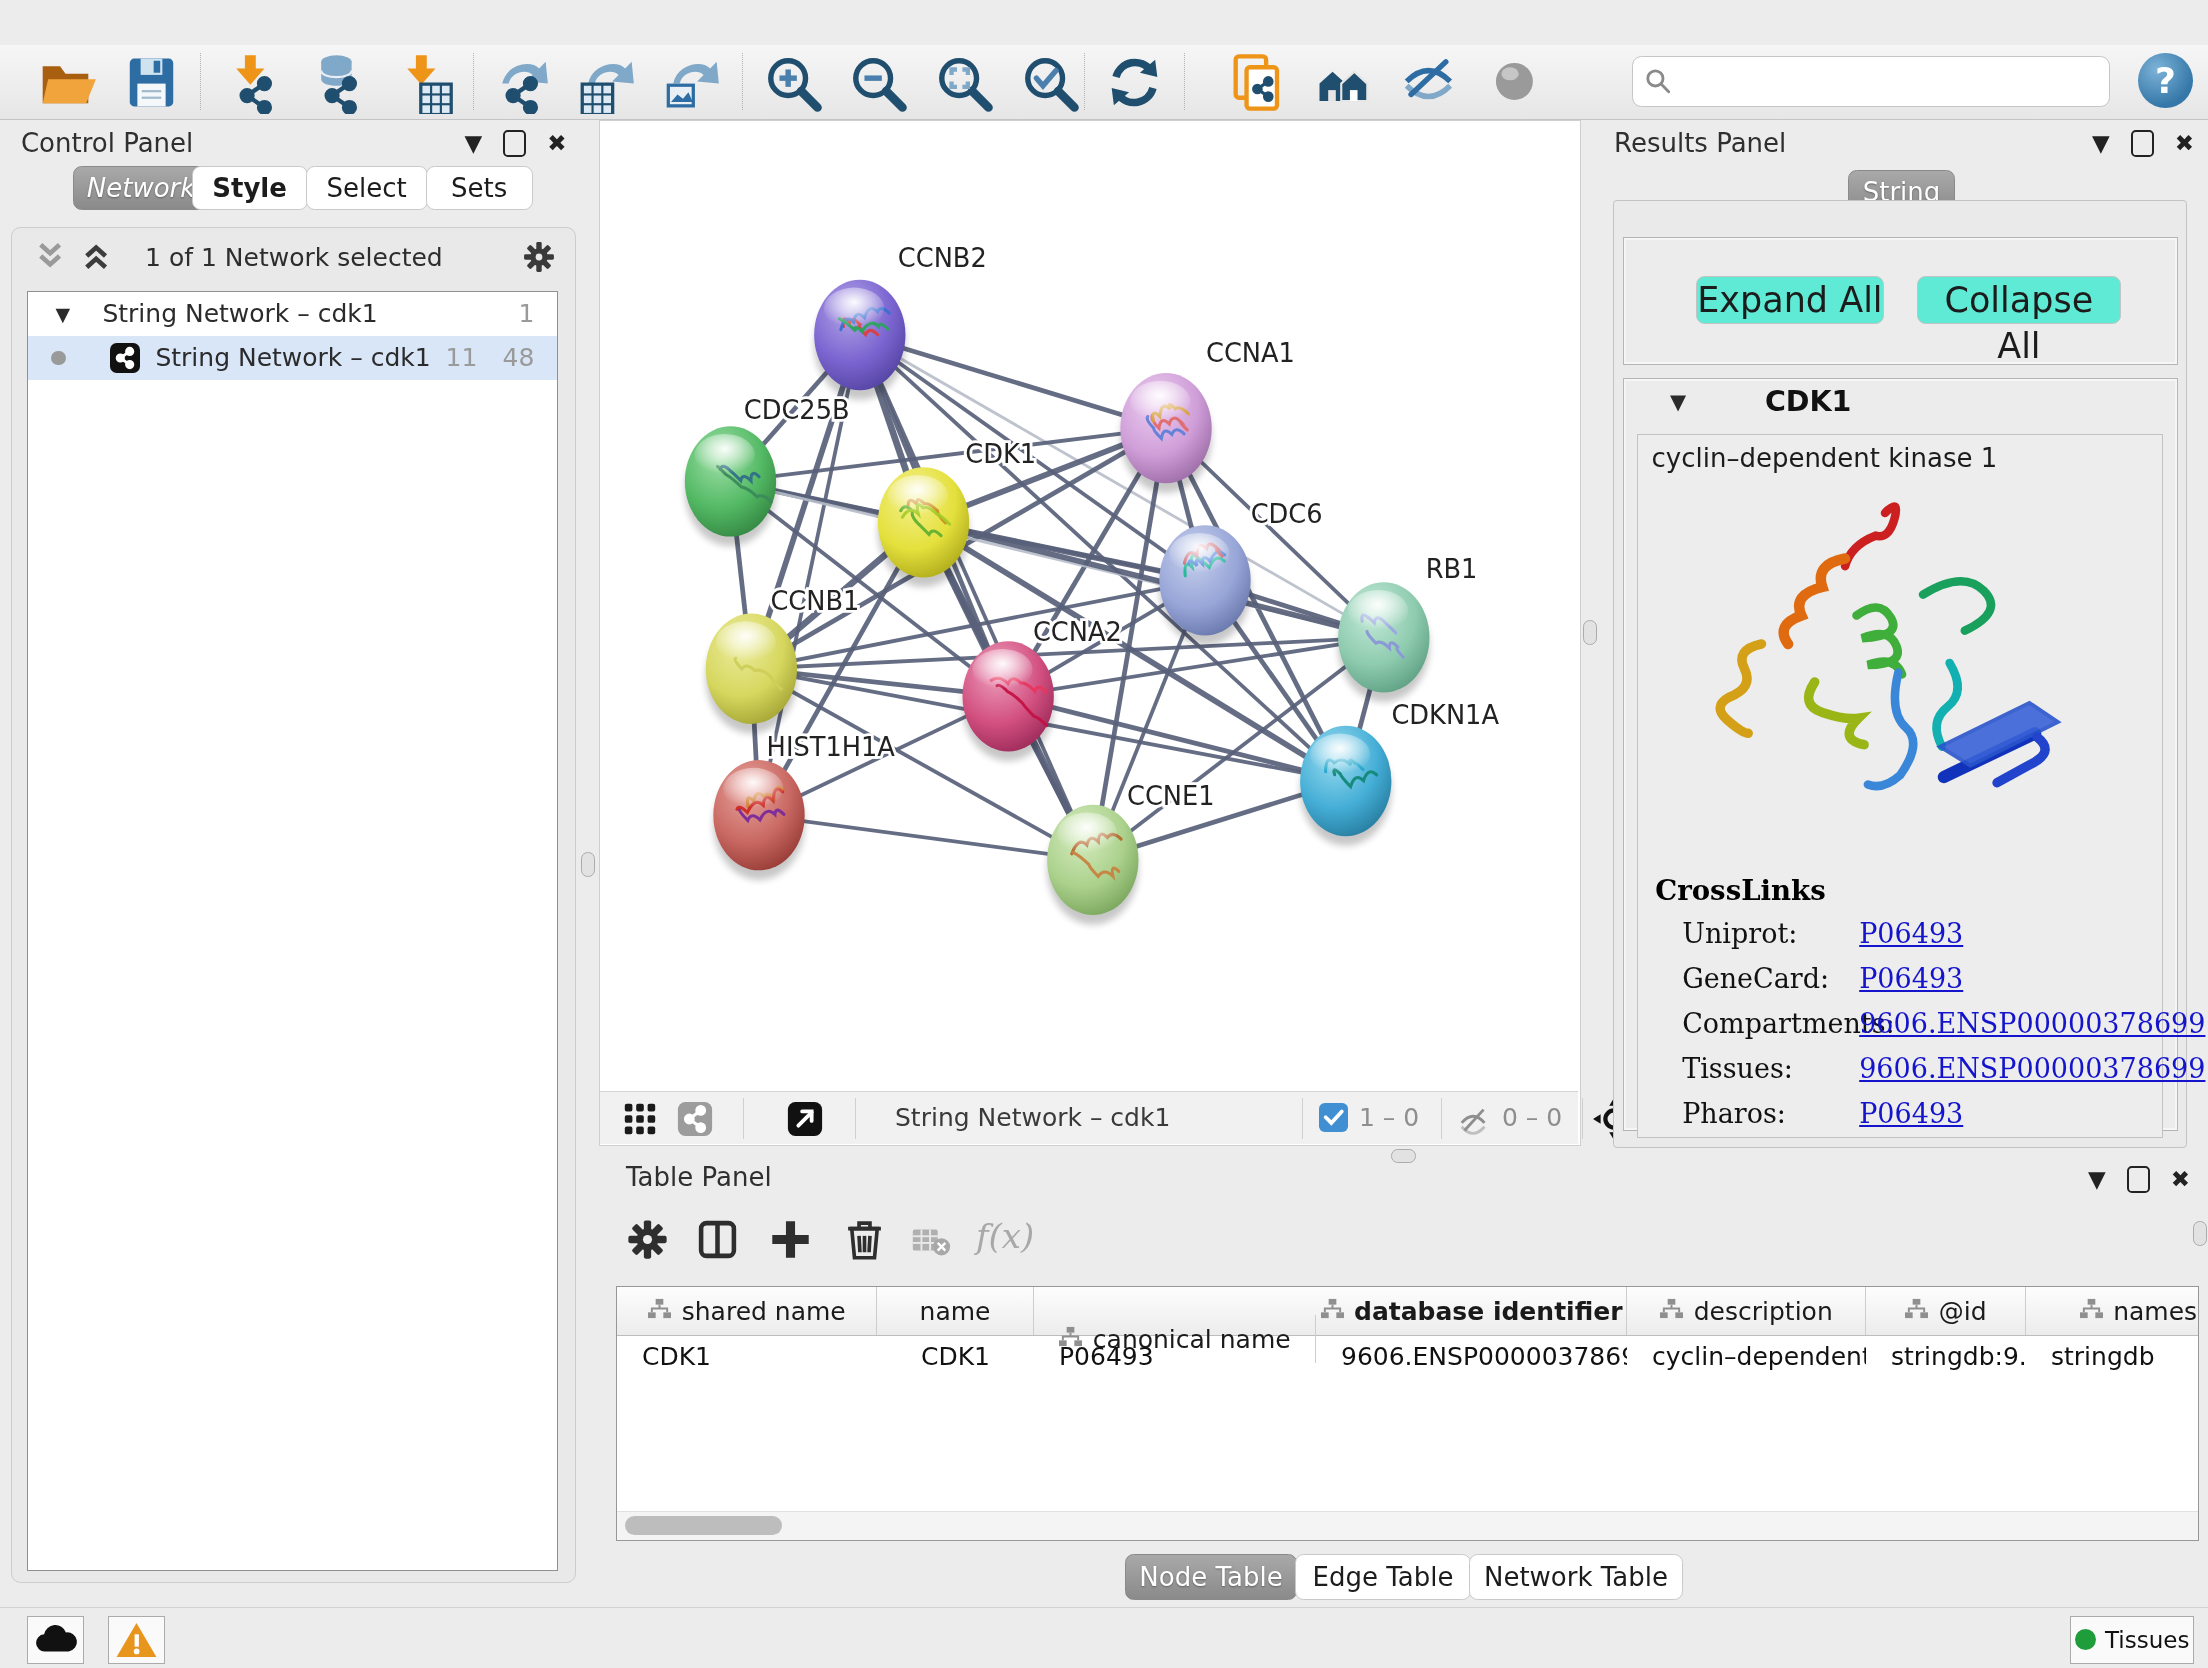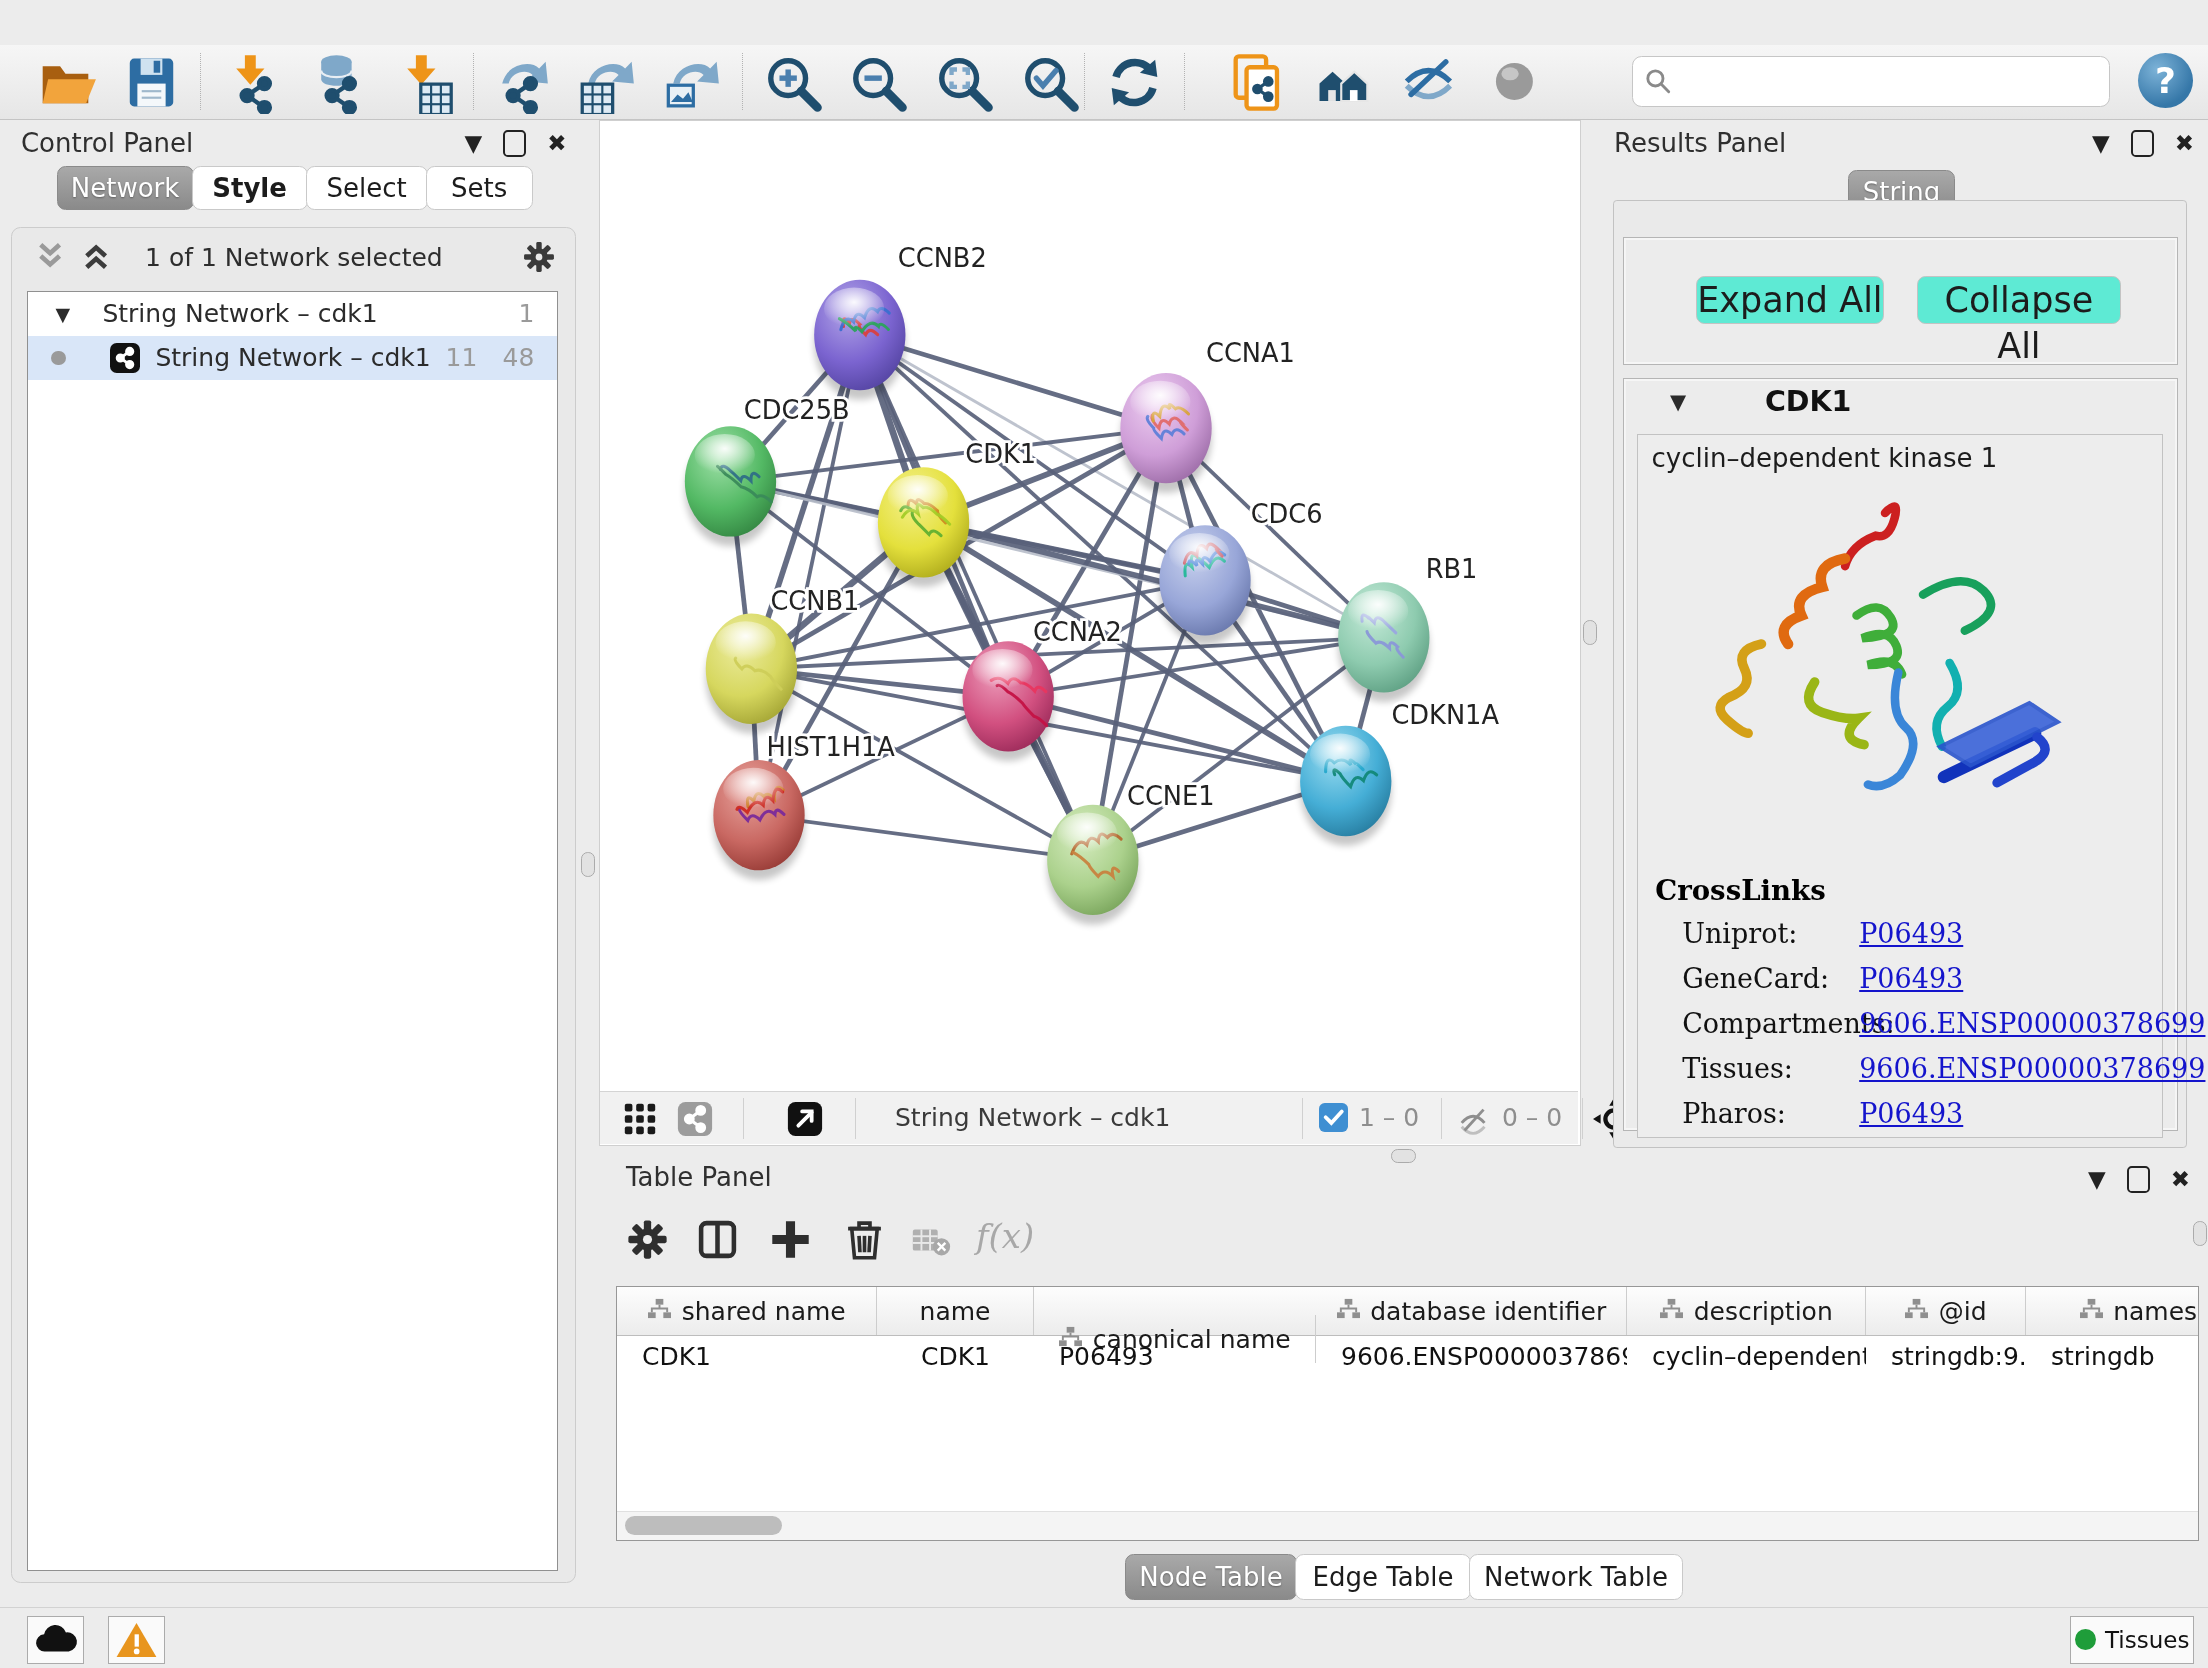--- a/index.html
+++ b/index.html
@@ -229,21 +229,21 @@
     </div>
 
   <div class="abs ctrlpanel">
     <div class="abs ptitle" style="left:13.3px;top:3.8px">Control Panel</div>
     <div class="pctrl" style="left:457px">
       <span class="glyph">▼</span>
       <span class="sq"></span>
       <span class="glyph">✖</span>
     </div>
     <div class="abs" id="ctrl-tabs" style="left:49px;top:42px;height:44px">
-        <span class="tabbtn sel" style="position: absolute; left: 0px; top: 0px; width: 135px; height: 42px; line-height: 42px;">Network</span>
+        <span class="tabbtn sel" style="position: absolute; left: 16px; top: 0px; width: 135px; height: 42px; line-height: 42px; font-style: italic;">Network</span>
         <span class="tabbtn" style="position: absolute; left: 135px; top: 0px; width: 114px; height: 42px; line-height: 42px; font-weight: bold;">Style</span>
         <span class="tabbtn" style="position: absolute; left: 249px; top: 0px; width: 120px; height: 42px; line-height: 42px;">Select</span>
         <span class="tabbtn" style="position: absolute; left: 369px; top: 0px; width: 105px; height: 42px; line-height: 42px;">Sets</span>
       </div>
     <div class="ctrlbody">
       <svg class="abs" style="left:21px;top:13.3px;width:38px;height:30px" viewBox="0 0 40 32">
         <path d="M8 4l10 9 10-9" fill="none" stroke="#9a9a9a" stroke-width="5"></path>
           <path d="M8 16l10 9 10-9" fill="none" stroke="#9a9a9a" stroke-width="5"></path>
       </svg>
       <svg class="abs" style="left:67px;top:13.3px;width:38px;height:30px" viewBox="0 0 40 32">
@@ -708,21 +708,21 @@
                   <rect x="9" y="2" width="8" height="6"></rect>
                   <rect x="1" y="16" width="8" height="6"></rect>
                   <rect x="17" y="16" width="8" height="6"></rect>
                 </g>
                 <g stroke="#8f8f8f" stroke-width="2" fill="none">
                   <path d="M13 8v4M5 16v-4h16v4"></path>
                 </g>
               </svg></span>
             <span>canonical name</span>
           </div>
-          <div class="th" style="width: 311px;">
+          <div class="th" style="width: 311px; font-weight: bold;">
             <span><svg width="25" height="23" viewBox="0 0 26 24">
                 <g fill="#8f8f8f">
                   <rect x="9" y="2" width="8" height="6"></rect>
                   <rect x="1" y="16" width="8" height="6"></rect>
                   <rect x="17" y="16" width="8" height="6"></rect>
                 </g>
                 <g stroke="#8f8f8f" stroke-width="2" fill="none">
                   <path d="M13 8v4M5 16v-4h16v4"></path>
                 </g>
               </svg></span>

